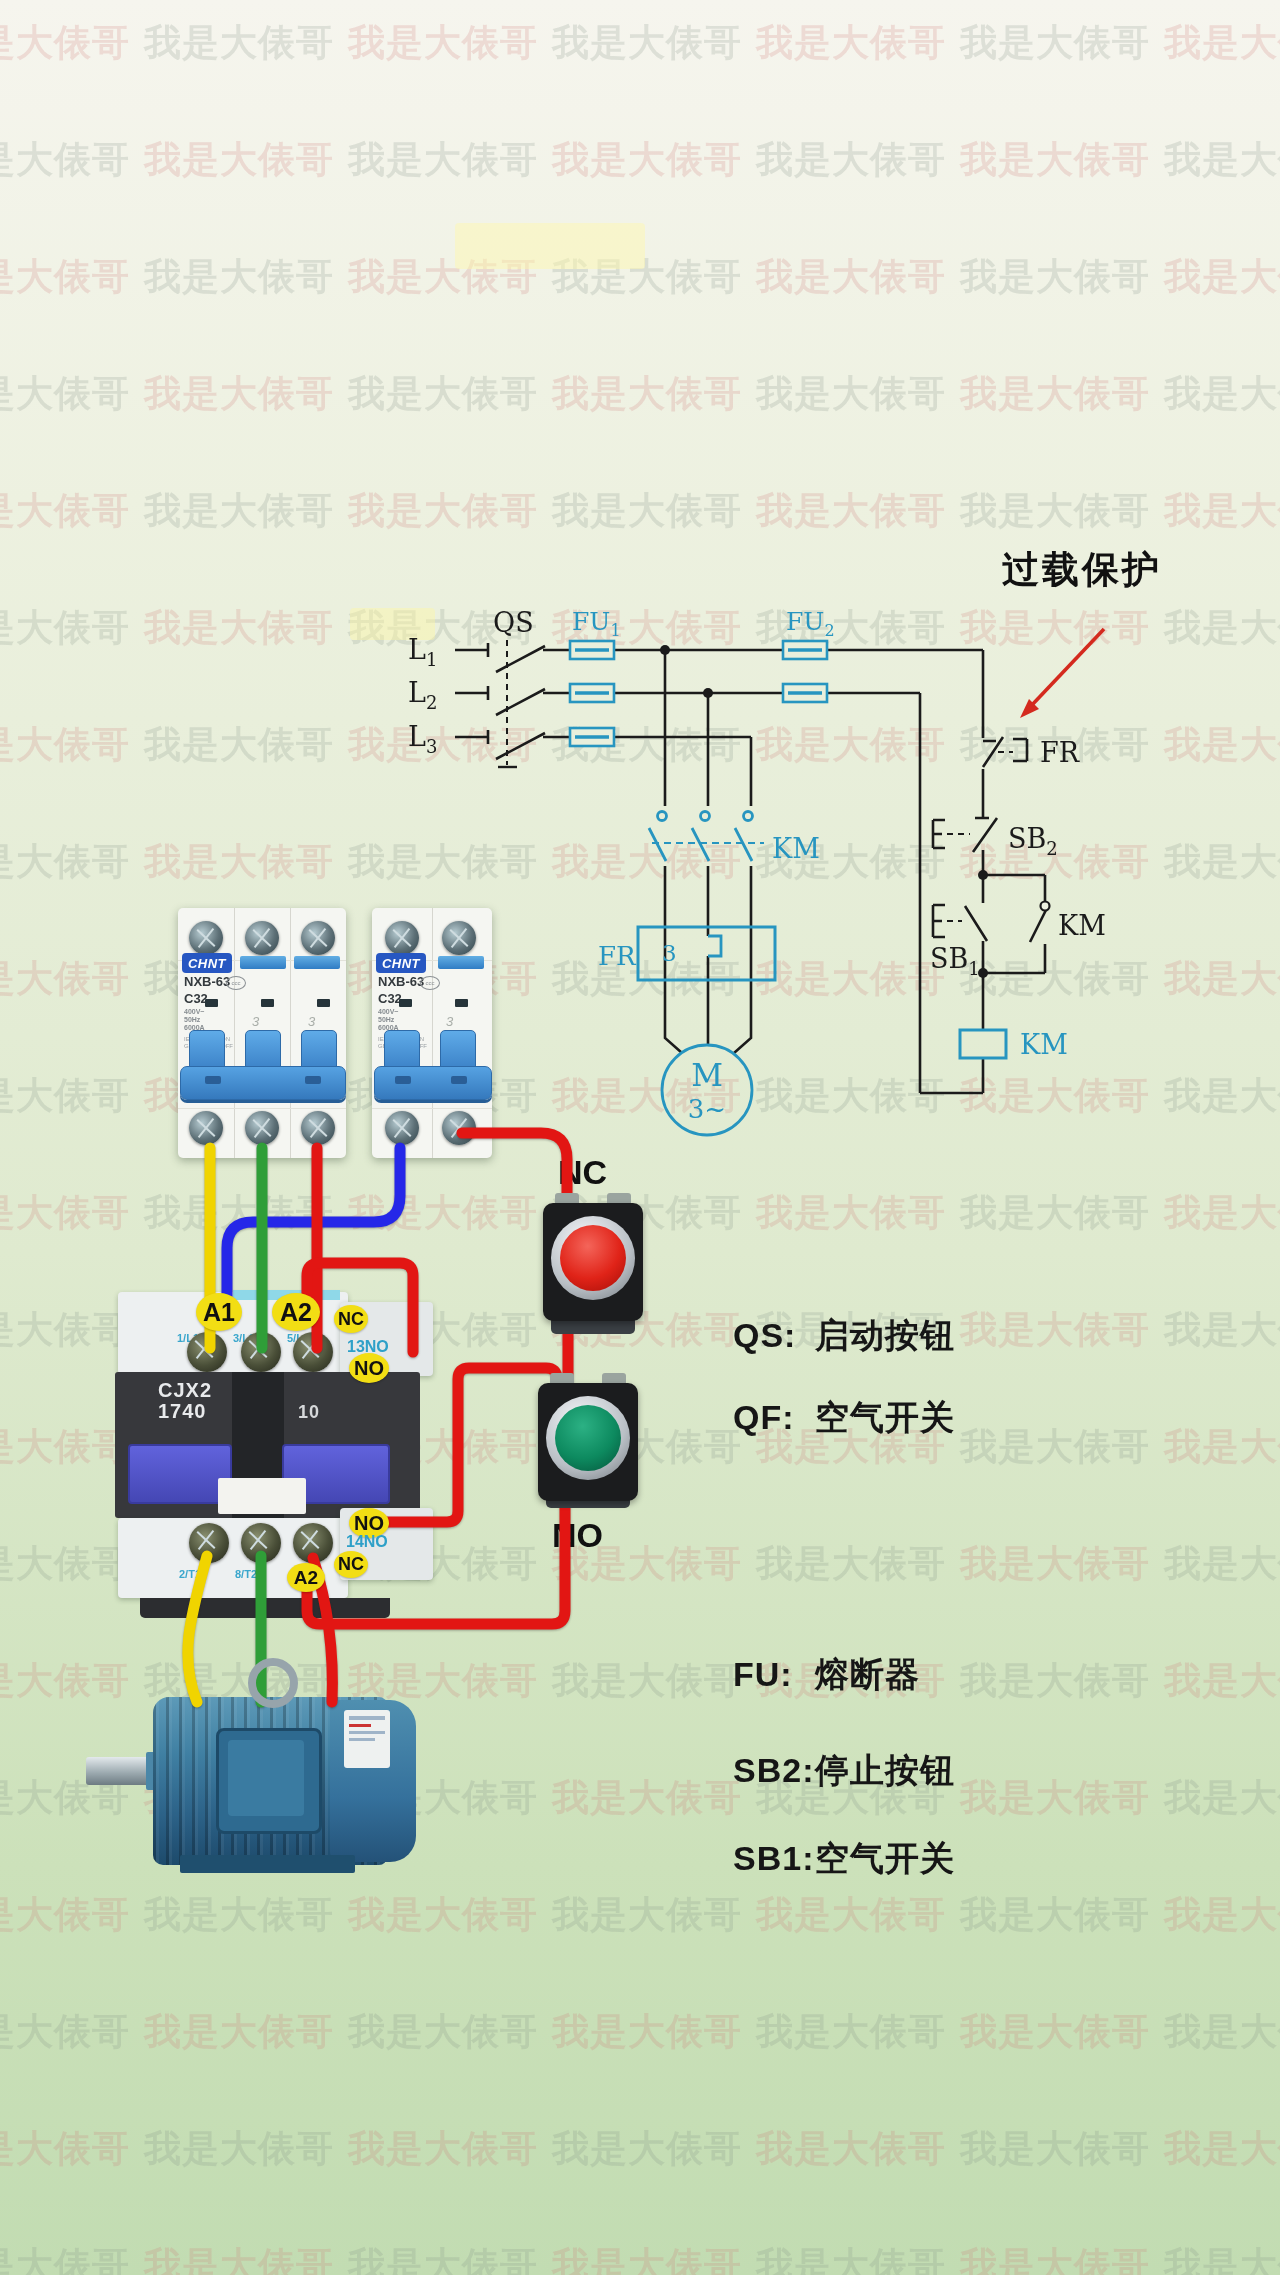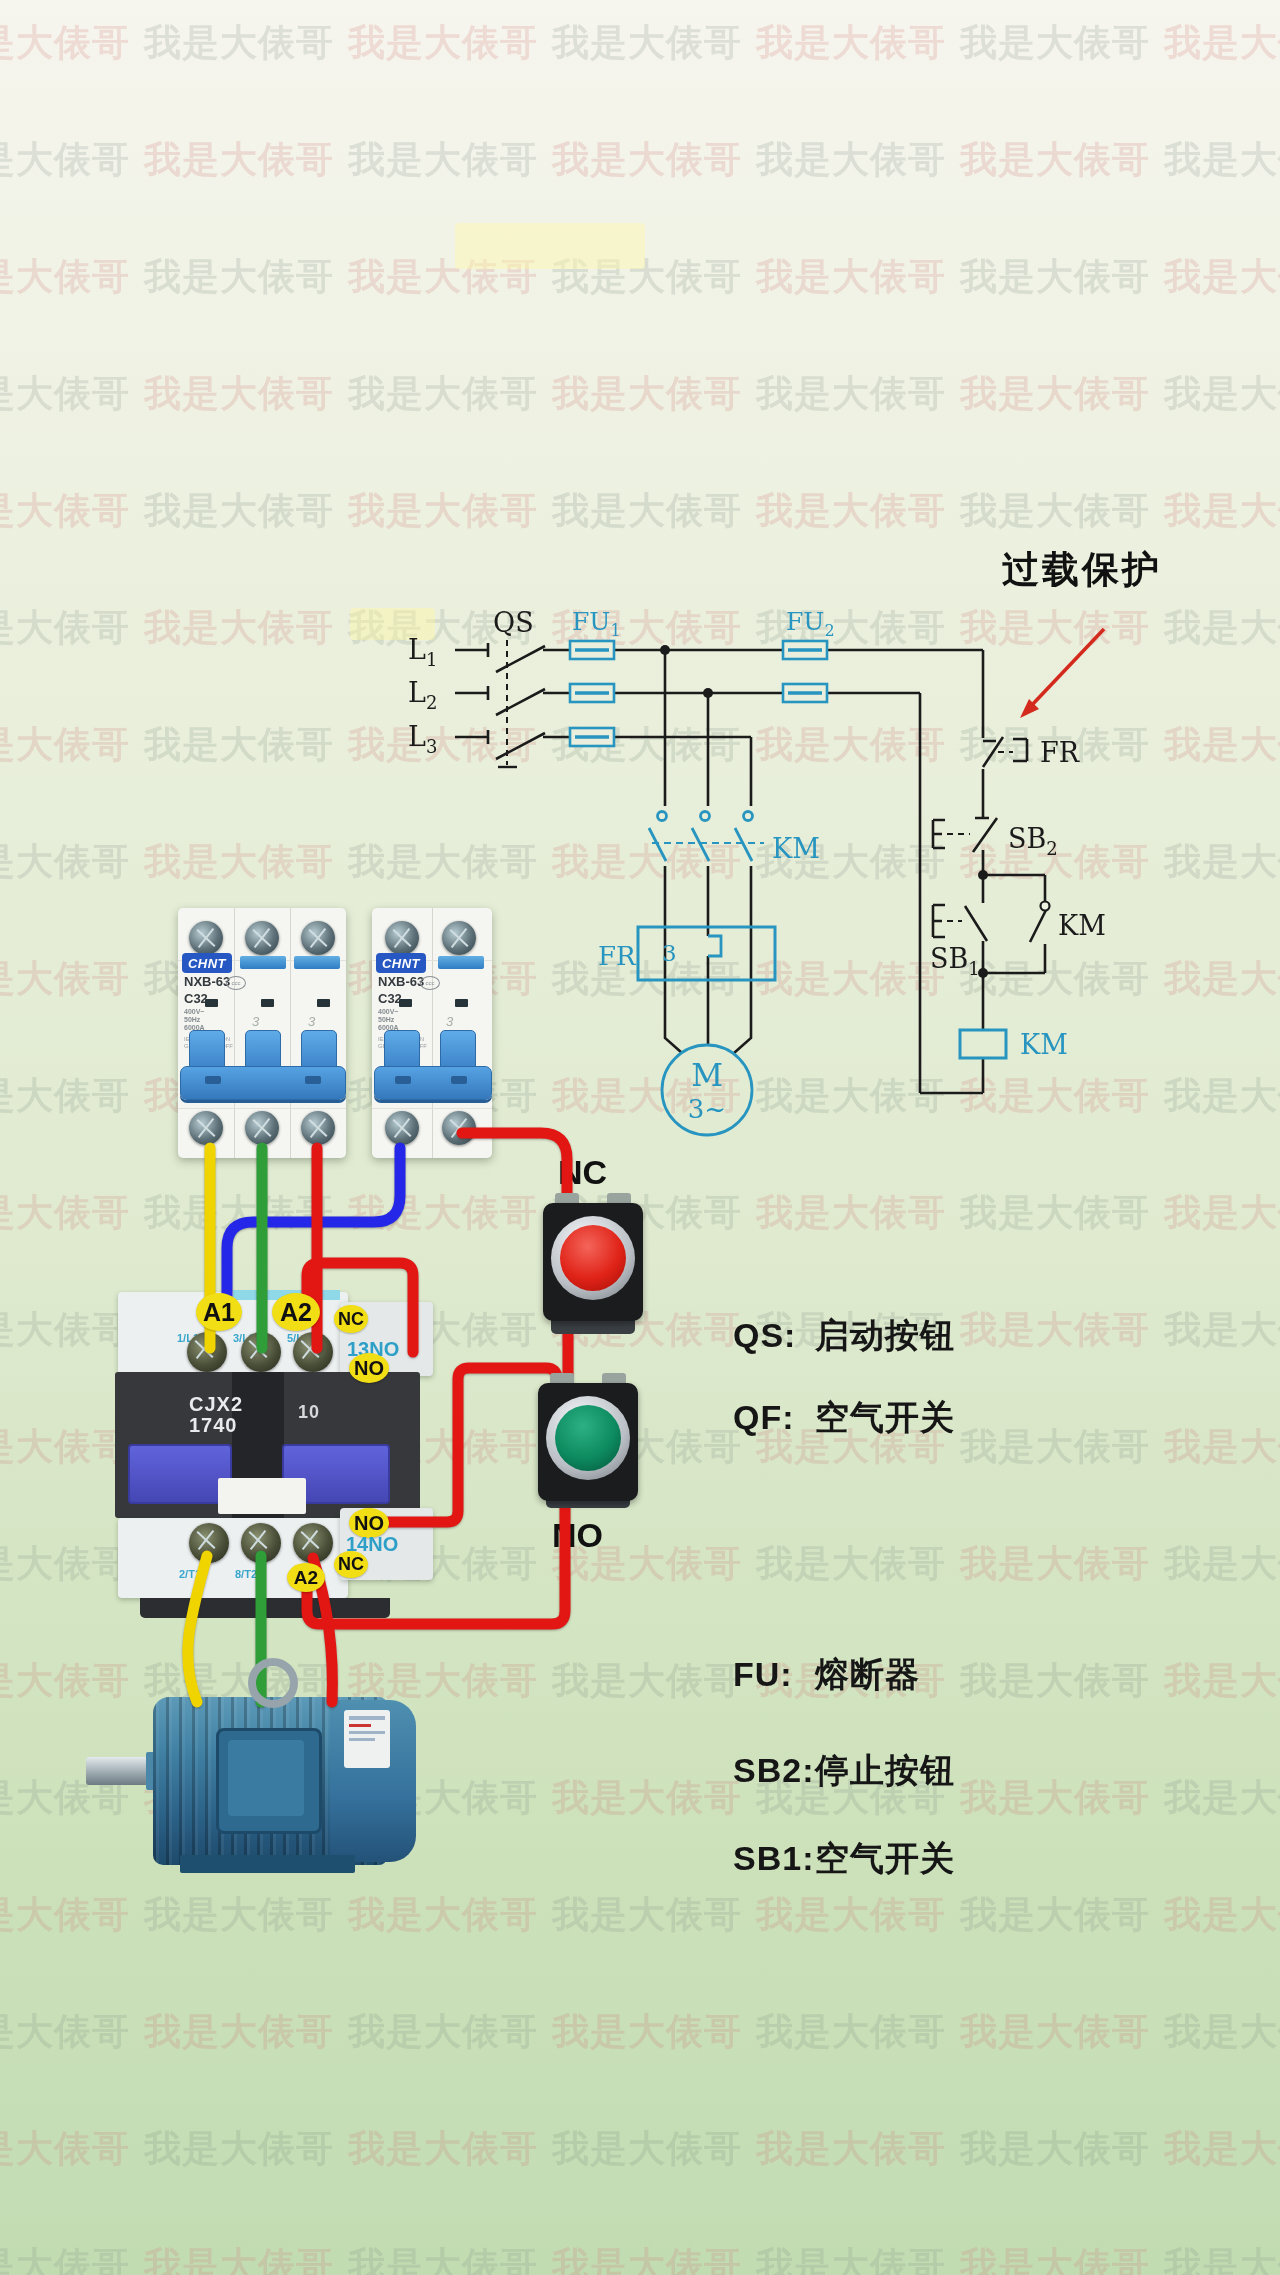--- a/index.html
+++ b/index.html
@@ -44,21 +44,21 @@
   .ctc-strip{position:absolute;background:#edf0f1;border-radius:4px;box-shadow:0 2px 5px rgba(40,60,40,.3);}
   .ctc-band{position:absolute;background:#8fd8e8;}
   .ctc-body{position:absolute;background:#37383c;border-radius:3px;}
   .ctc-tower{position:absolute;background:#232528;}
   .ctc-blue{position:absolute;background:linear-gradient(180deg,#6163dc,#4547b4);border:2px solid #393b9e;border-radius:4px;}
   .ctc-sticker{position:absolute;background:#f3f3ef;border-radius:2px;}
   .ctc-txt{position:absolute;color:#e8eaec;font-weight:800;font-size:20px;line-height:21px;letter-spacing:1px;}
   .tmark{position:absolute;font-size:11px;color:#3aa6cc;font-weight:700;}
   .ycirc{position:absolute;background:#f2de14;border-radius:50%;display:flex;align-items:center;justify-content:center;
          color:#111;font-weight:800;z-index:5;box-shadow:0 1px 2px rgba(0,0,0,.25);}
-  .teal-sm{position:absolute;font-size:20px;font-weight:800;color:#2ea0c8;z-index:5;}
+  .teal-sm{position:absolute;font-size:16px;font-weight:800;color:#2ea0c8;z-index:5;}
   
   .pbtn-house{position:absolute;background:#1b1c1e;border-radius:10px;z-index:5;box-shadow:0 3px 6px rgba(0,0,0,.35);}
   .pbtn-tab{position:absolute;width:24px;height:12px;background:#9aa49f;border-radius:3px 3px 0 0;z-index:4;}
   .pbtn-ring{position:absolute;width:84px;height:84px;border-radius:50%;
              background:radial-gradient(circle at 40% 30%,#f5f7f9,#b9bfc5 60%,#6f767c);z-index:6;}
   .pbtn-cap{position:absolute;width:66px;height:66px;border-radius:50%;z-index:7;}
   .pbtn-base{position:absolute;background:#3a3f44;border-radius:0 0 5px 5px;z-index:4;}
   .btn-label{position:absolute;z-index:3;font-size:34px;font-weight:800;color:#111;}
   
   .motor-part{position:absolute;}
@@ -381,21 +381,21 @@
     <div class="ctc-strip" style="left:225px;top:12px;width:93px;height:74px;background:#e4e8e9;"></div>
     <div class="ctc-band" style="left:118px;top:0px;width:107px;height:10px;"></div>
     <div class="tmark" style="left:62px;top:42px;">1/L1</div>
     <div class="tmark" style="left:118px;top:42px;">3/L2</div>
     <div class="tmark" style="left:172px;top:42px;">5/L3</div>
     <div class="screw olive" style="left:72px;top:42px;width:40px;height:40px;"></div>
     <div class="screw olive" style="left:126px;top:42px;width:40px;height:40px;"></div>
     <div class="screw olive" style="left:178px;top:42px;width:40px;height:40px;"></div>
     <div class="ctc-body" style="left:0px;top:82px;width:305px;height:146px;"></div>
     <div class="ctc-tower" style="left:117px;top:82px;width:52px;height:146px;"></div>
-    <div class="ctc-txt" style="left:43px;top:104px;margin-left:31px;">
+    <div class="ctc-txt" style="left:43px;top:90px;">
       <span style="display:block">CJX2</span>
       <span style="display:block">1740</span>
     </div>
     <div class="ctc-txt" style="left:183px;top:112px;font-size:18px;color:#d6d8da;">10</div>
     <div class="ctc-blue" style="left:13px;top:154px;width:100px;height:56px;"></div>
     <div class="ctc-blue" style="left:167px;top:154px;width:104px;height:56px;"></div>
     <div class="ctc-sticker" style="left:103px;top:188px;width:88px;height:36px;"></div>
     <div class="ctc-strip" style="left:3px;top:228px;width:230px;height:80px;"></div>
     <div class="ctc-strip" style="left:225px;top:218px;width:93px;height:72px;background:#e4e8e9;"></div>
     <div class="screw olive" style="left:74px;top:233px;width:40px;height:40px;"></div>

